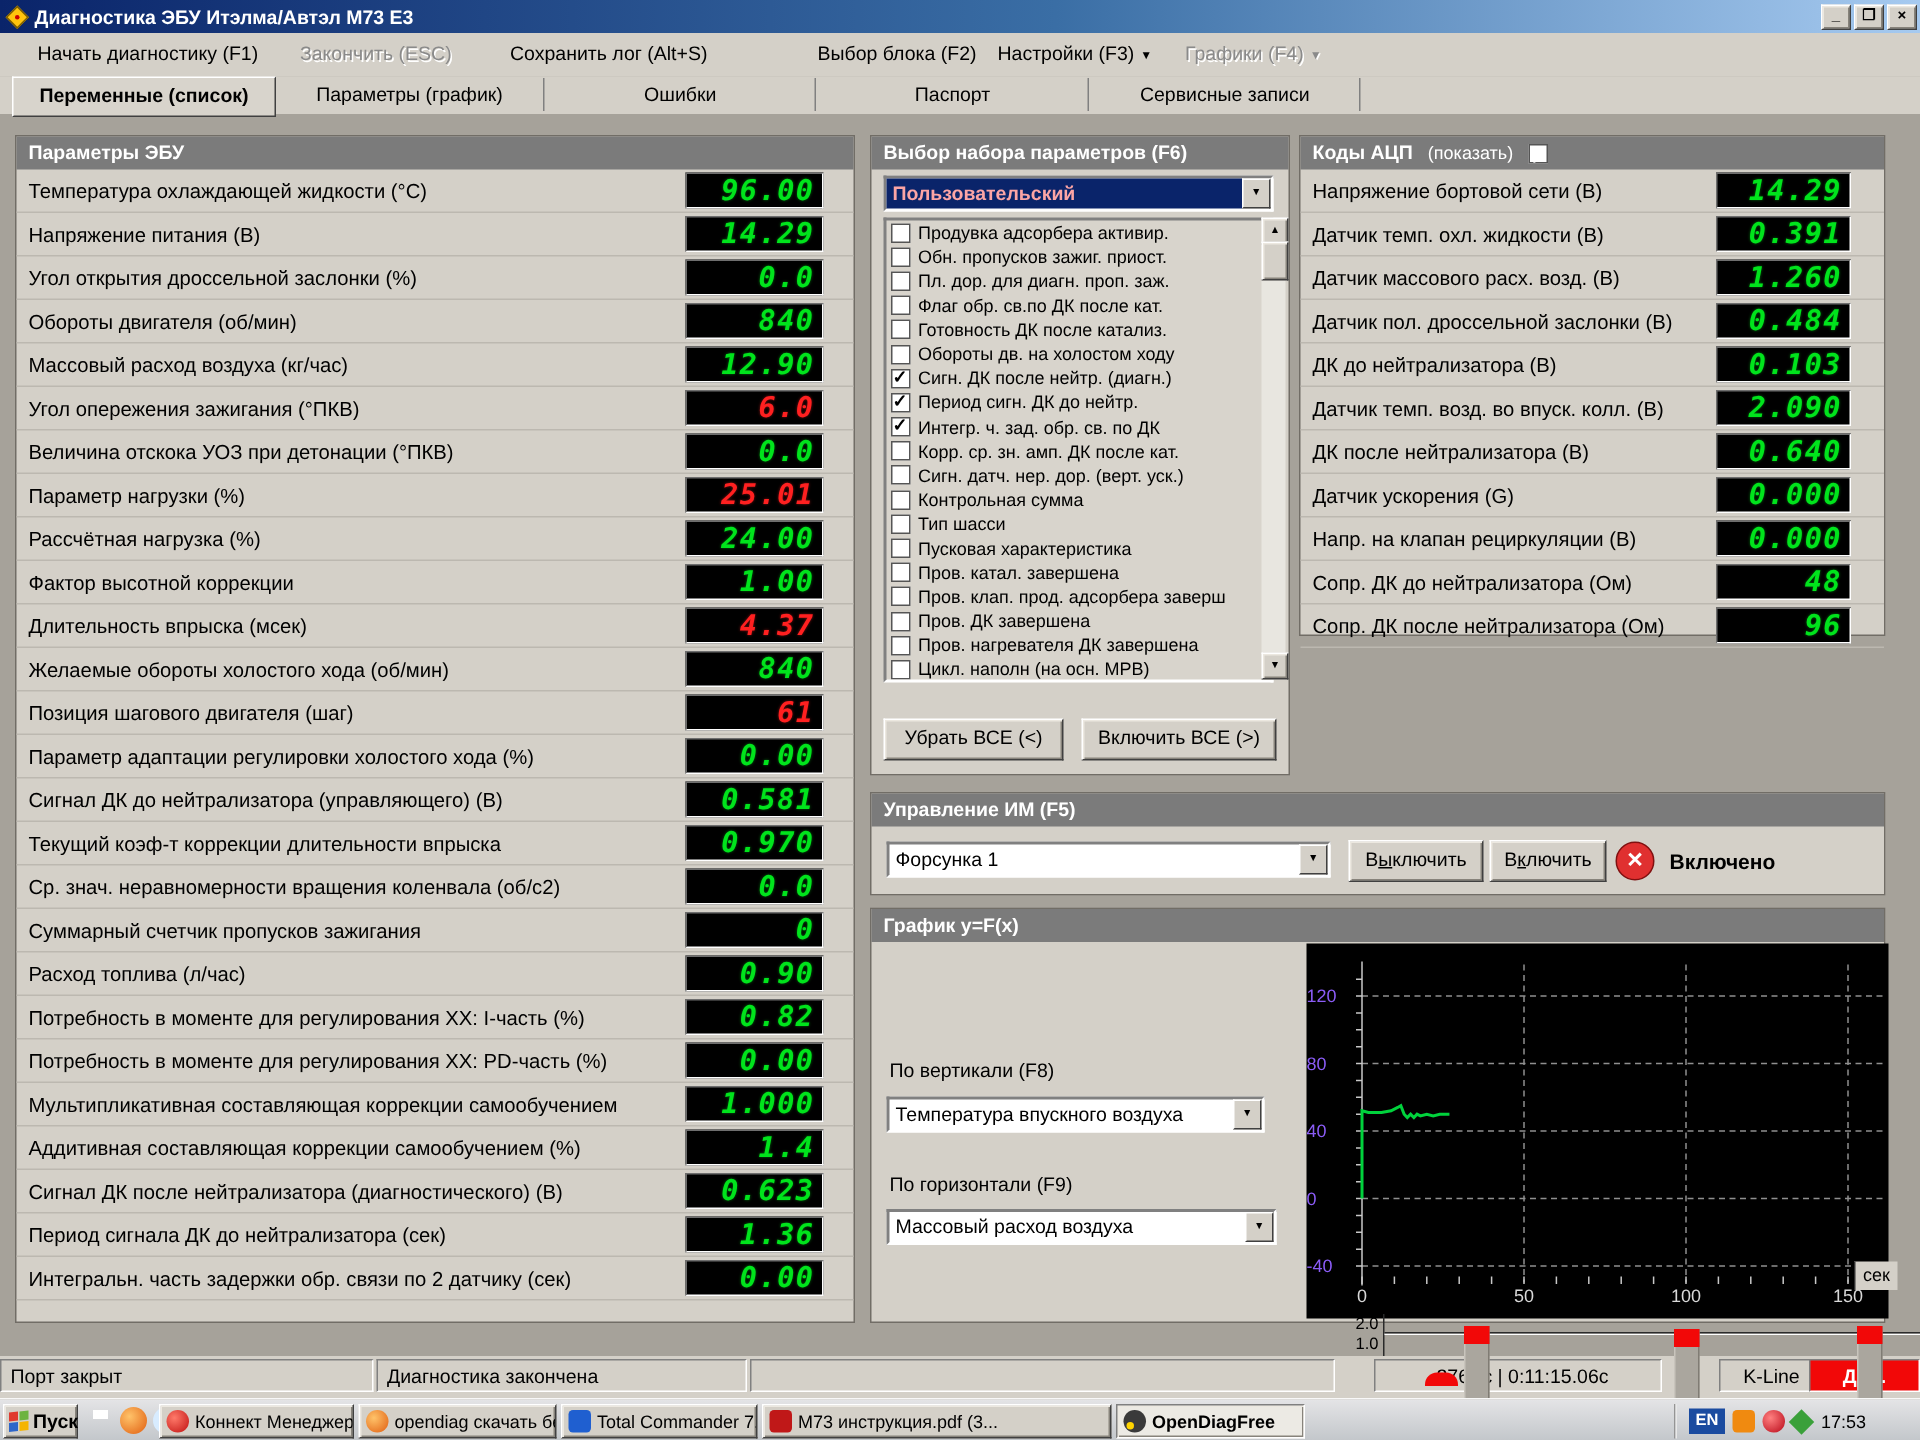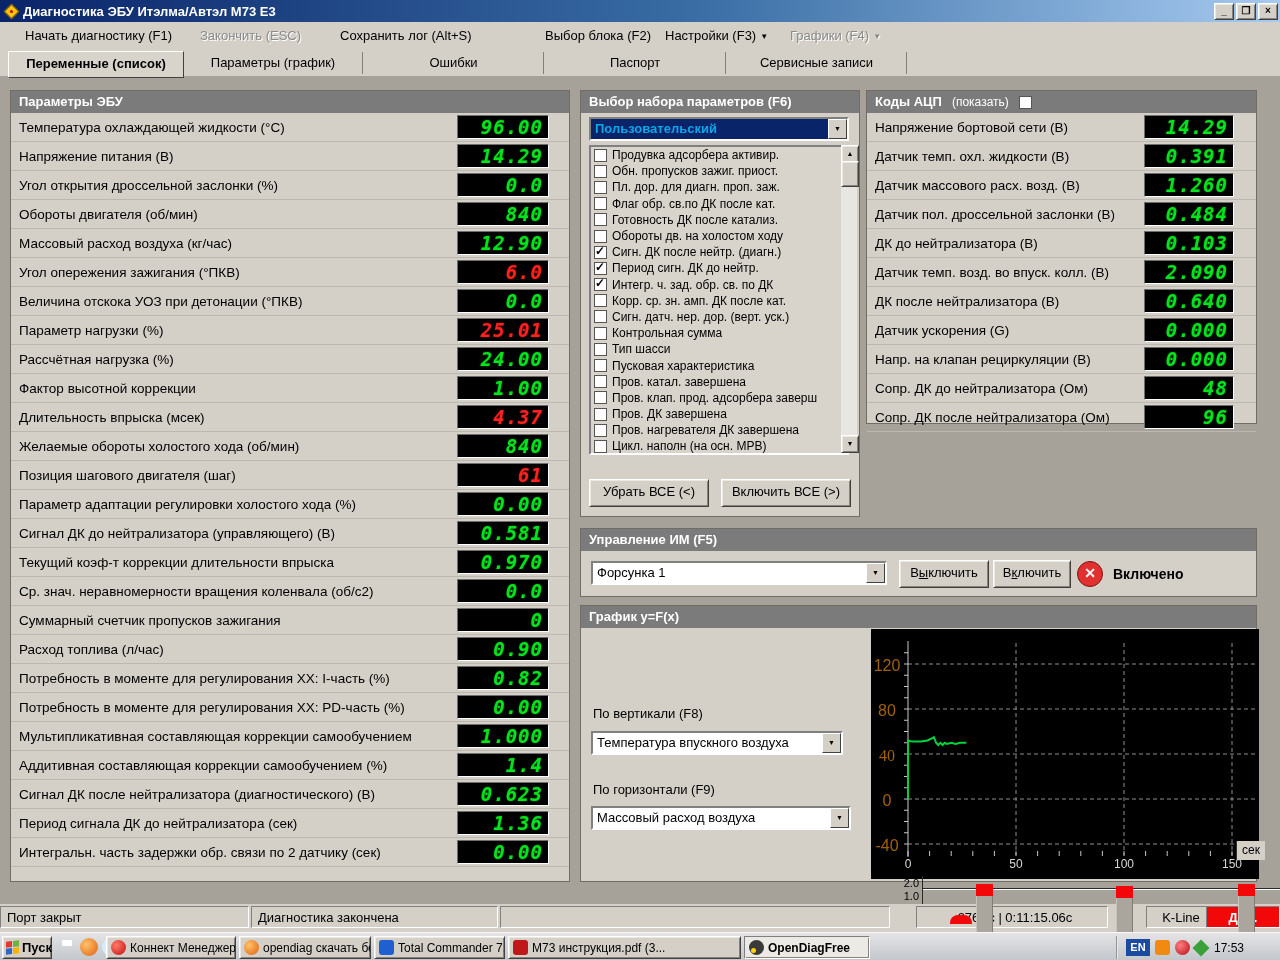--- a/index.html
+++ b/index.html
@@ -40,42 +40,42 @@
   .lcd-box{width:92px;height:24px;background:#000;border:1px solid;border-color:#6e6e6e #fff #fff #6e6e6e;
     font-family:"DejaVu Sans Mono",monospace;font-style:italic;font-weight:bold;font-size:19px;
     line-height:22px;text-align:right;padding:0 5px;letter-spacing:1px;margin-right:20px;box-sizing:border-box;}
   .lcd-box.green{color:#00e41c;text-shadow:0 0 2px rgba(0,230,30,.5);}
   .lcd-box.red{color:#ff2020;text-shadow:0 0 2px rgba(255,40,40,.5);}
   #adc-rows .lcd-box{margin-right:22px;width:90px;}
   
   .combo{position:absolute;height:24px;background:#fff;border:2px solid;border-color:#808080 #fff #fff #808080;
     display:flex;box-sizing:border-box;}
   .combo-text{flex:1;font-size:13px;line-height:20px;padding:0 4px;white-space:nowrap;overflow:hidden;}
-  .combo-text.selected{background:#0a246a;color:#0ea5e9;font-weight:bold;}
+  .combo-text.selected{background:#0a246a;color:#fca5a5;font-weight:bold;}
   .combo-btn{width:17px;background:#d4d0c8;border:1px solid;border-color:#fff #404040 #404040 #fff;
     font-size:7px;text-align:center;line-height:18px;}
   
   #chk-list{position:absolute;left:8px;top:54px;width:260px;height:310px;background:#d8d4cc;
     border:2px solid;border-color:#808080 #fff #fff #808080;overflow:hidden;box-sizing:border-box;}
   .citem{height:16.2px;display:flex;align-items:center;gap:5px;padding-left:3px;font-size:12px;white-space:nowrap;}
   .cb{width:11px;height:11px;background:#fff;border:1px solid #555;flex:0 0 auto;position:relative;}
   .cb.on::after{content:"✓";position:absolute;left:0px;top:-3px;font-size:12px;font-weight:bold;}
   .scrollbar{position:absolute;right:2px;top:54px;width:16px;height:308px;background:#e8e6e0;}
   .sb-btn{position:absolute;left:0;width:16px;height:16px;font-size:7px;text-align:center;line-height:15px;}
   .sb-thumb{position:absolute;left:0;top:16px;width:16px;height:24px;}
   .btn{font-size:13px;text-align:center;position:absolute;}
   
   #act-status{position:absolute;font-weight:bold;font-size:14px;}
   #act-x{position:absolute;width:24px;height:24px;border-radius:50%;background:#e03030;border:1px solid #801010;
     color:#fff;font-weight:bold;text-align:center;line-height:22px;font-size:14px;}
   
   .gp-label{position:absolute;font-size:13px;}
   #chart-wrap{position:absolute;left:290px;top:23px;width:388px;height:250px;background:#000;}
   #chart-svg{position:absolute;left:0;top:0;}
-  .ytick{position:absolute;left:0;width:32px;text-align:center;color:#a16207;font-size:16px;}
+  .ytick{position:absolute;left:0;width:32px;text-align:left;color:#8b5cf6;font-size:12px;}
   .xtick{position:absolute;top:228px;width:30px;text-align:center;color:#d8d8d8;font-size:12px;}
   
   #statusbar{position:absolute;left:0;top:904px;width:1280px;height:28px;background:#d4d0c8;}
   .status-panel{position:absolute;top:2px;height:22px;line-height:22px;font-size:13px;padding-left:6px;
     border:1px solid;border-color:#808080 #fff #fff #808080;box-sizing:border-box;}
   #status-badge{background:#f20808;color:#fff;font-weight:bold;text-align:center;padding-left:0;overflow:hidden;}
   .strip-label{position:absolute;width:26px;text-align:right;font-size:11px;}
   .strip-line{position:absolute;height:1px;background:#2a2a2a;box-shadow:0 1px 0 #fff;}
   .gray-bar{position:absolute;width:15px;background:#aaa69e;border-left:1px solid #c8c4bc;border-right:1px solid #807c74;z-index:9;}
   .gray-bar .cap{position:absolute;left:-1px;top:0;width:17px;height:12px;background:#f20808;}
@@ -483,21 +483,21 @@
           <line x1="33" y1="68.75" x2="37" y2="68.75" stroke="#c8c8c8" stroke-width="1"></line>
           <line x1="33" y1="57.5" x2="37" y2="57.5" stroke="#c8c8c8" stroke-width="1"></line>
           <line x1="33" y1="46.25" x2="37" y2="46.25" stroke="#c8c8c8" stroke-width="1"></line>
           <line x1="33" y1="35" x2="37" y2="35" stroke="#c8c8c8" stroke-width="1"></line>
           <line x1="33" y1="23.75" x2="37" y2="23.75" stroke="#c8c8c8" stroke-width="1"></line>
           <polyline points="37.0,170.0 37.0,111.5 41.3,112.6 50.0,112.6 56.4,111.5 60.8,109.3 62.9,108.1 65.1,113.8 67.2,116.0 69.4,113.8 71.6,116.0 73.7,113.8 75.9,114.9 80.2,113.8 84.5,114.9 88.8,113.8 95.3,113.8" fill="none" stroke="#00d23c" stroke-width="2"></polyline>
         </svg>
       <div id="chart-labels">
           <div class="ytick" style="top: 208px;">-40</div>
           <div class="ytick" style="top: 163px;">0</div>
-          <div class="ytick" style="top: 118px; font-family: Liberation Serif, serif;">40</div>
+          <div class="ytick" style="top: 118px;">40</div>
           <div class="ytick" style="top: 73px;">80</div>
           <div class="ytick" style="top: 28px;">120</div>
           <div class="xtick" style="left: 22px;">0</div>
           <div class="xtick" style="left: 130px;">50</div>
           <div class="xtick" style="left: 238px;">100</div>
           <div class="xtick" style="left: 346px;">150</div>
         </div>
     </div>
   </div>
 

